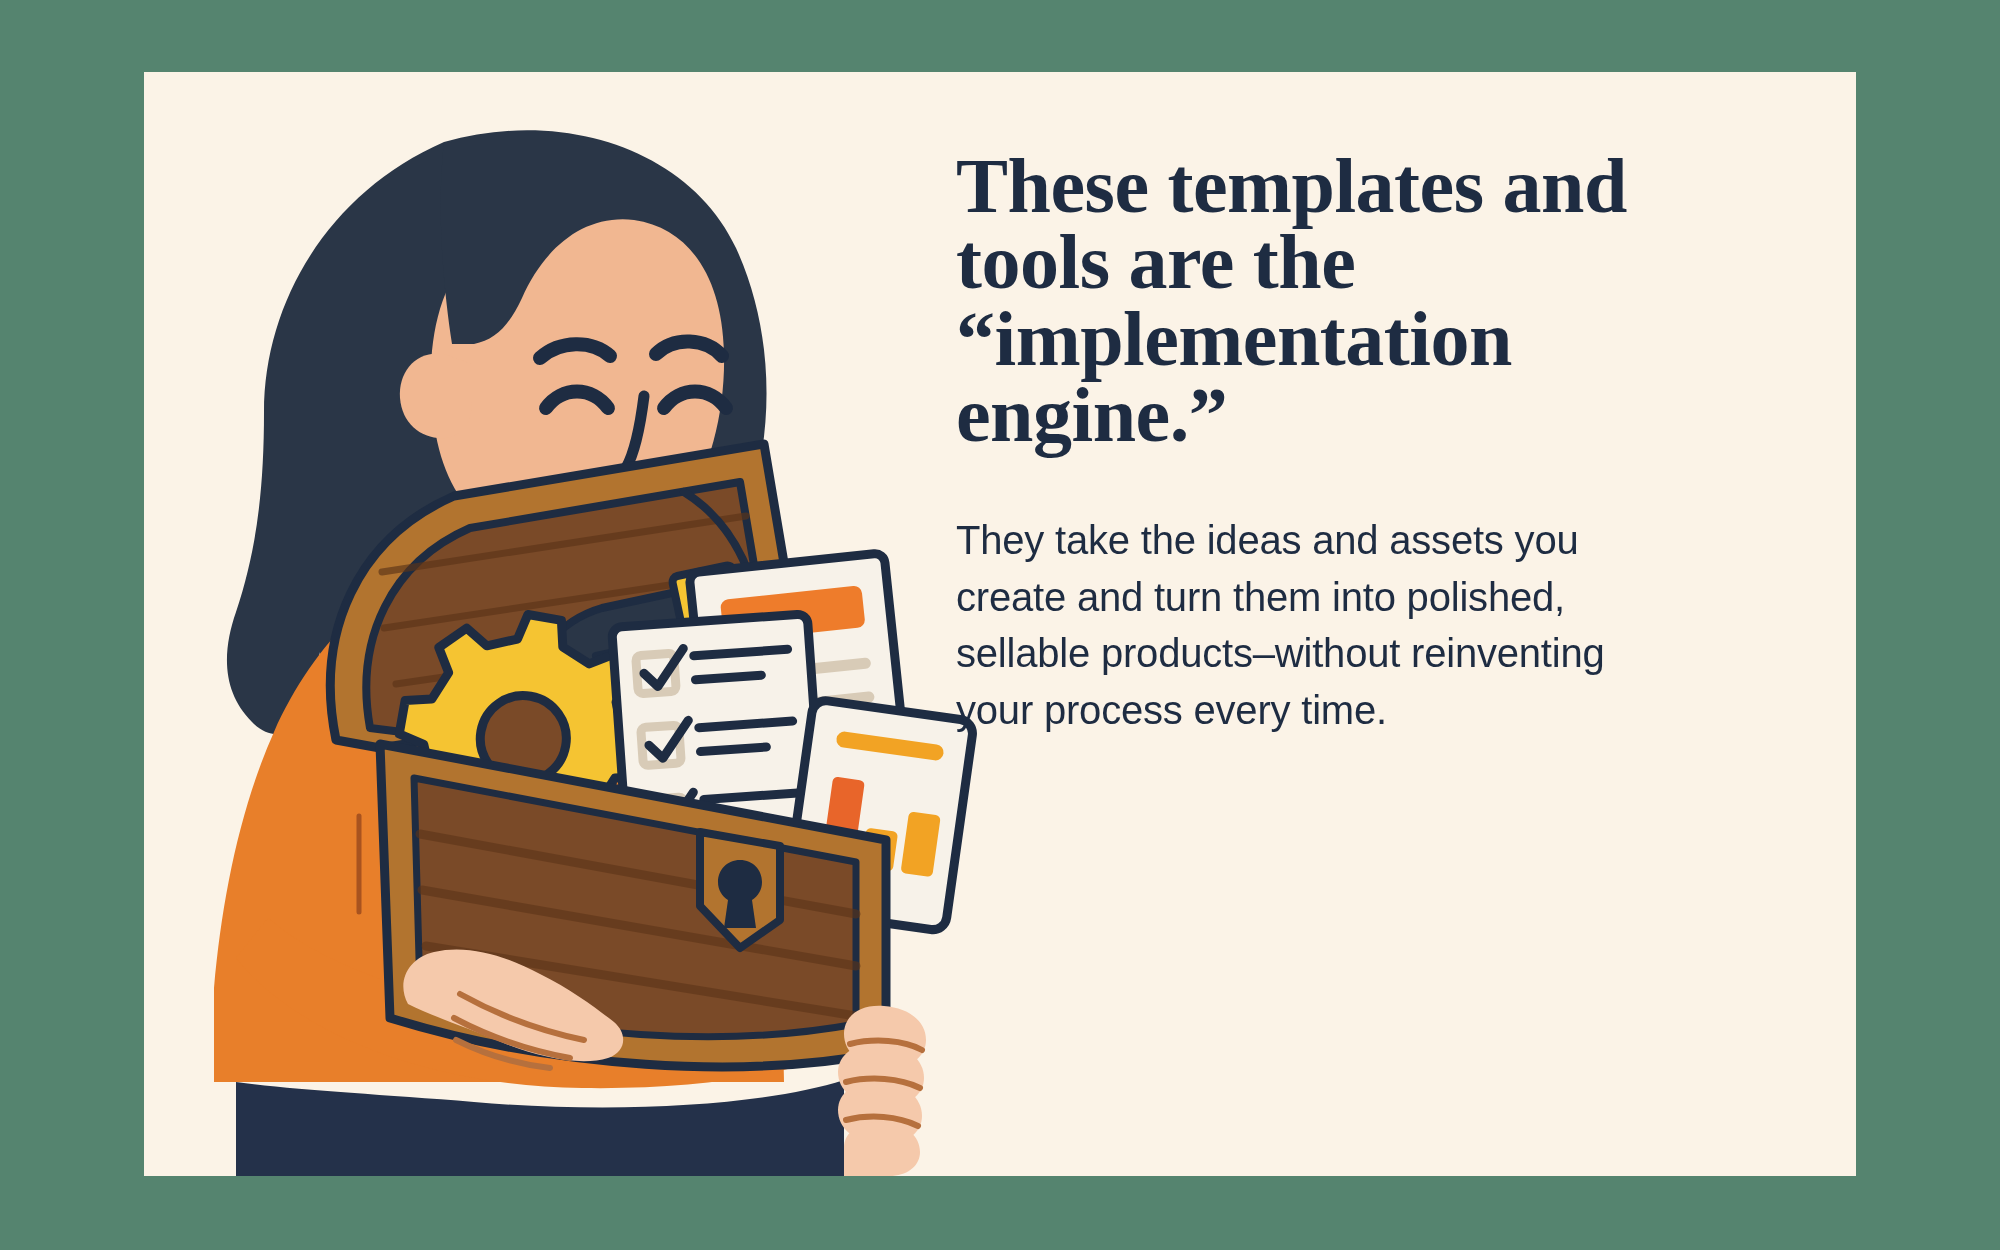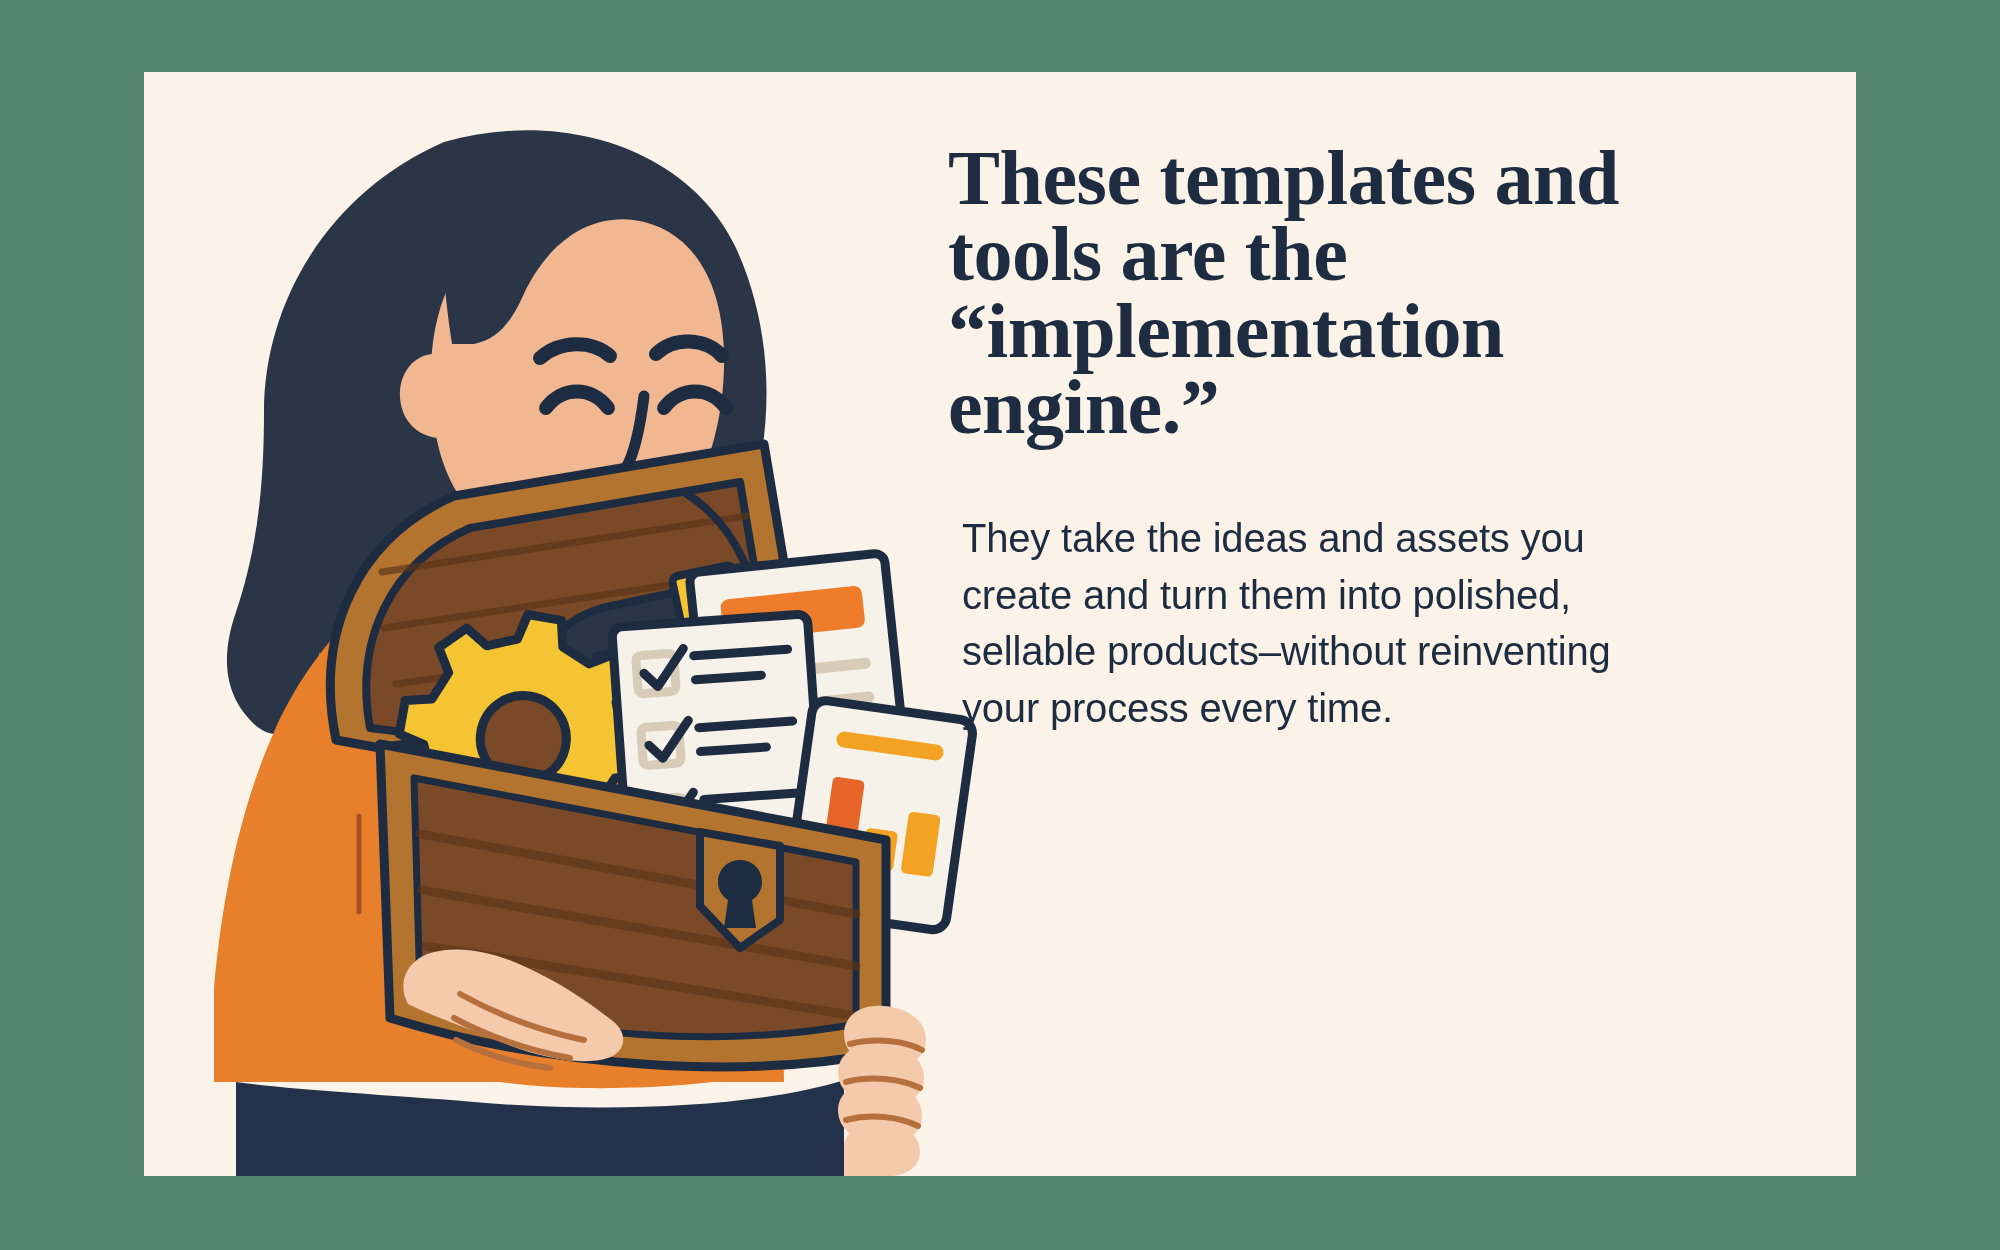--- a/index.html
+++ b/index.html
@@ -37,31 +37,31 @@
     height: 1104px;
   }
   
   #textcol {
     position: absolute;
     left: 804px;
     top: 68px;
     width: 700px;
   }
   #headline {
-    margin: 0;
+    margin: 8px;
     color: #1e2c42;
     font-family: "Liberation Serif", serif;
     font-weight: 700;
     font-size: 78px;
     line-height: 0.98;
     letter-spacing: -0.5px;
     white-space: pre-line;
   }
   #subcopy {
-    margin: 14px;
+    margin: 8px;
     padding-top: 50px;
     color: #1e2c42;
     font-family: "Liberation Sans", sans-serif;
     font-weight: 400;
     font-size: 40px;
     line-height: 1.42;
     letter-spacing: -0.2px;
     max-width: 700px;
   }
 </style>

